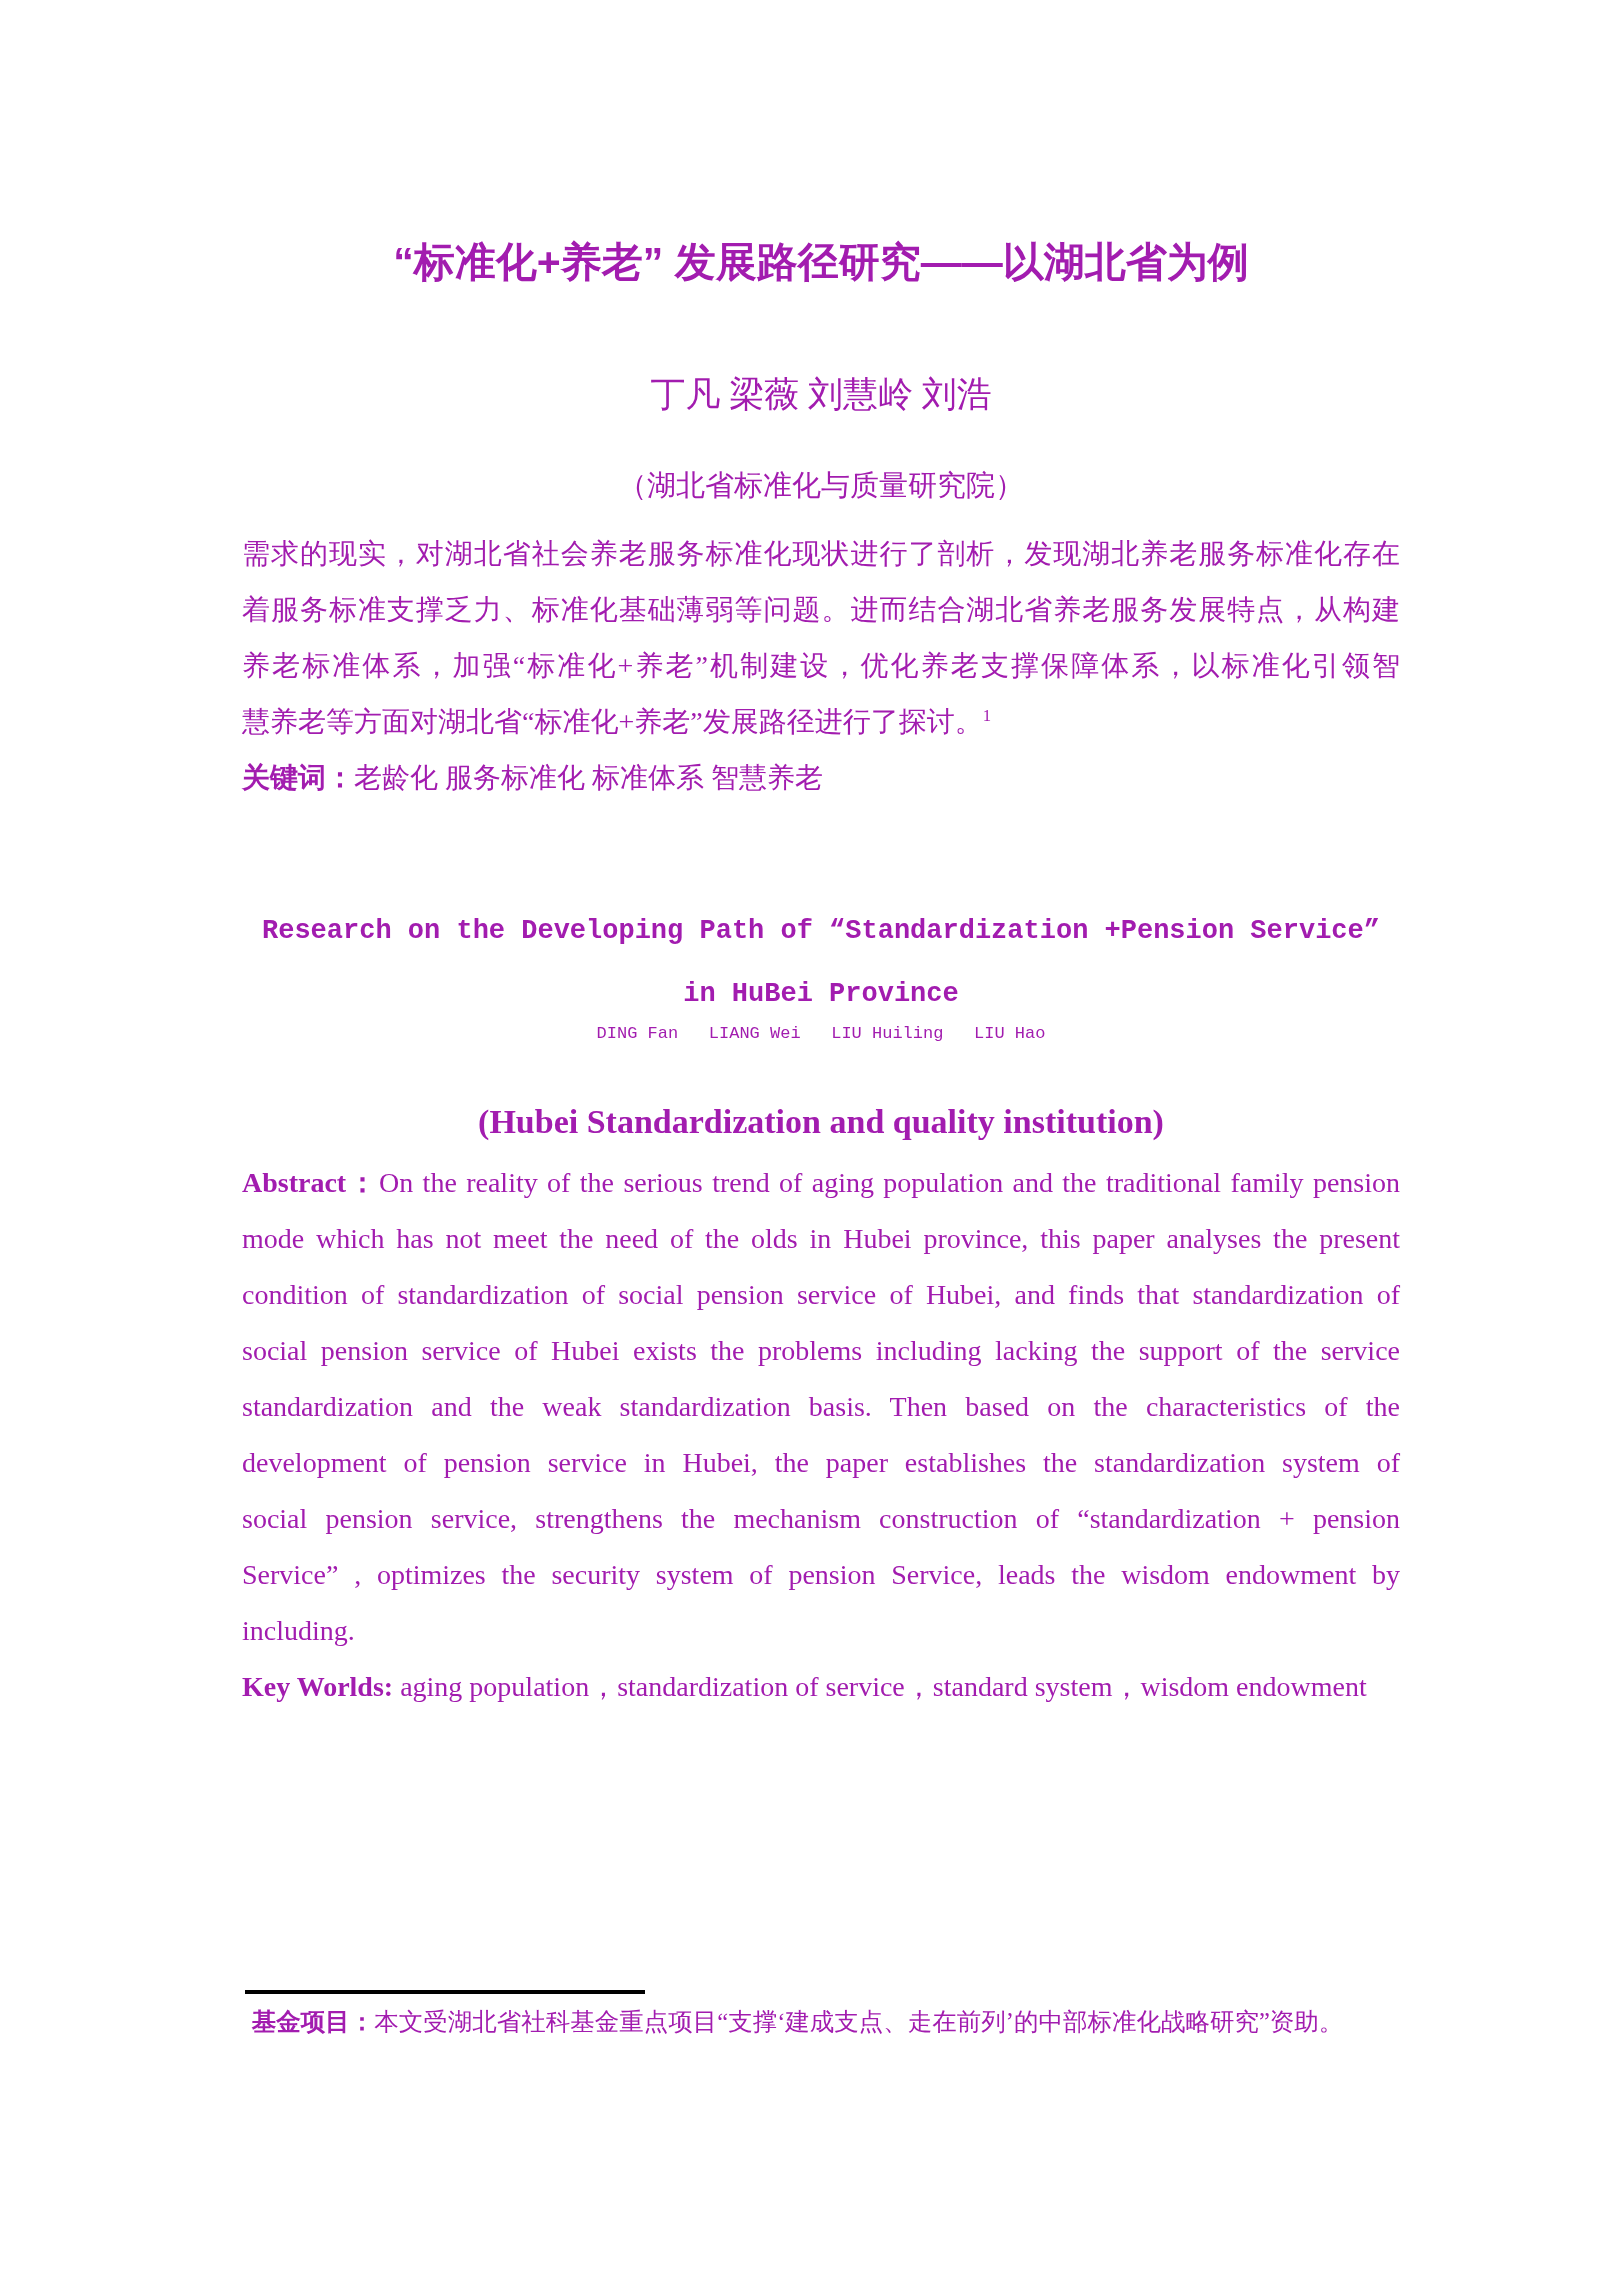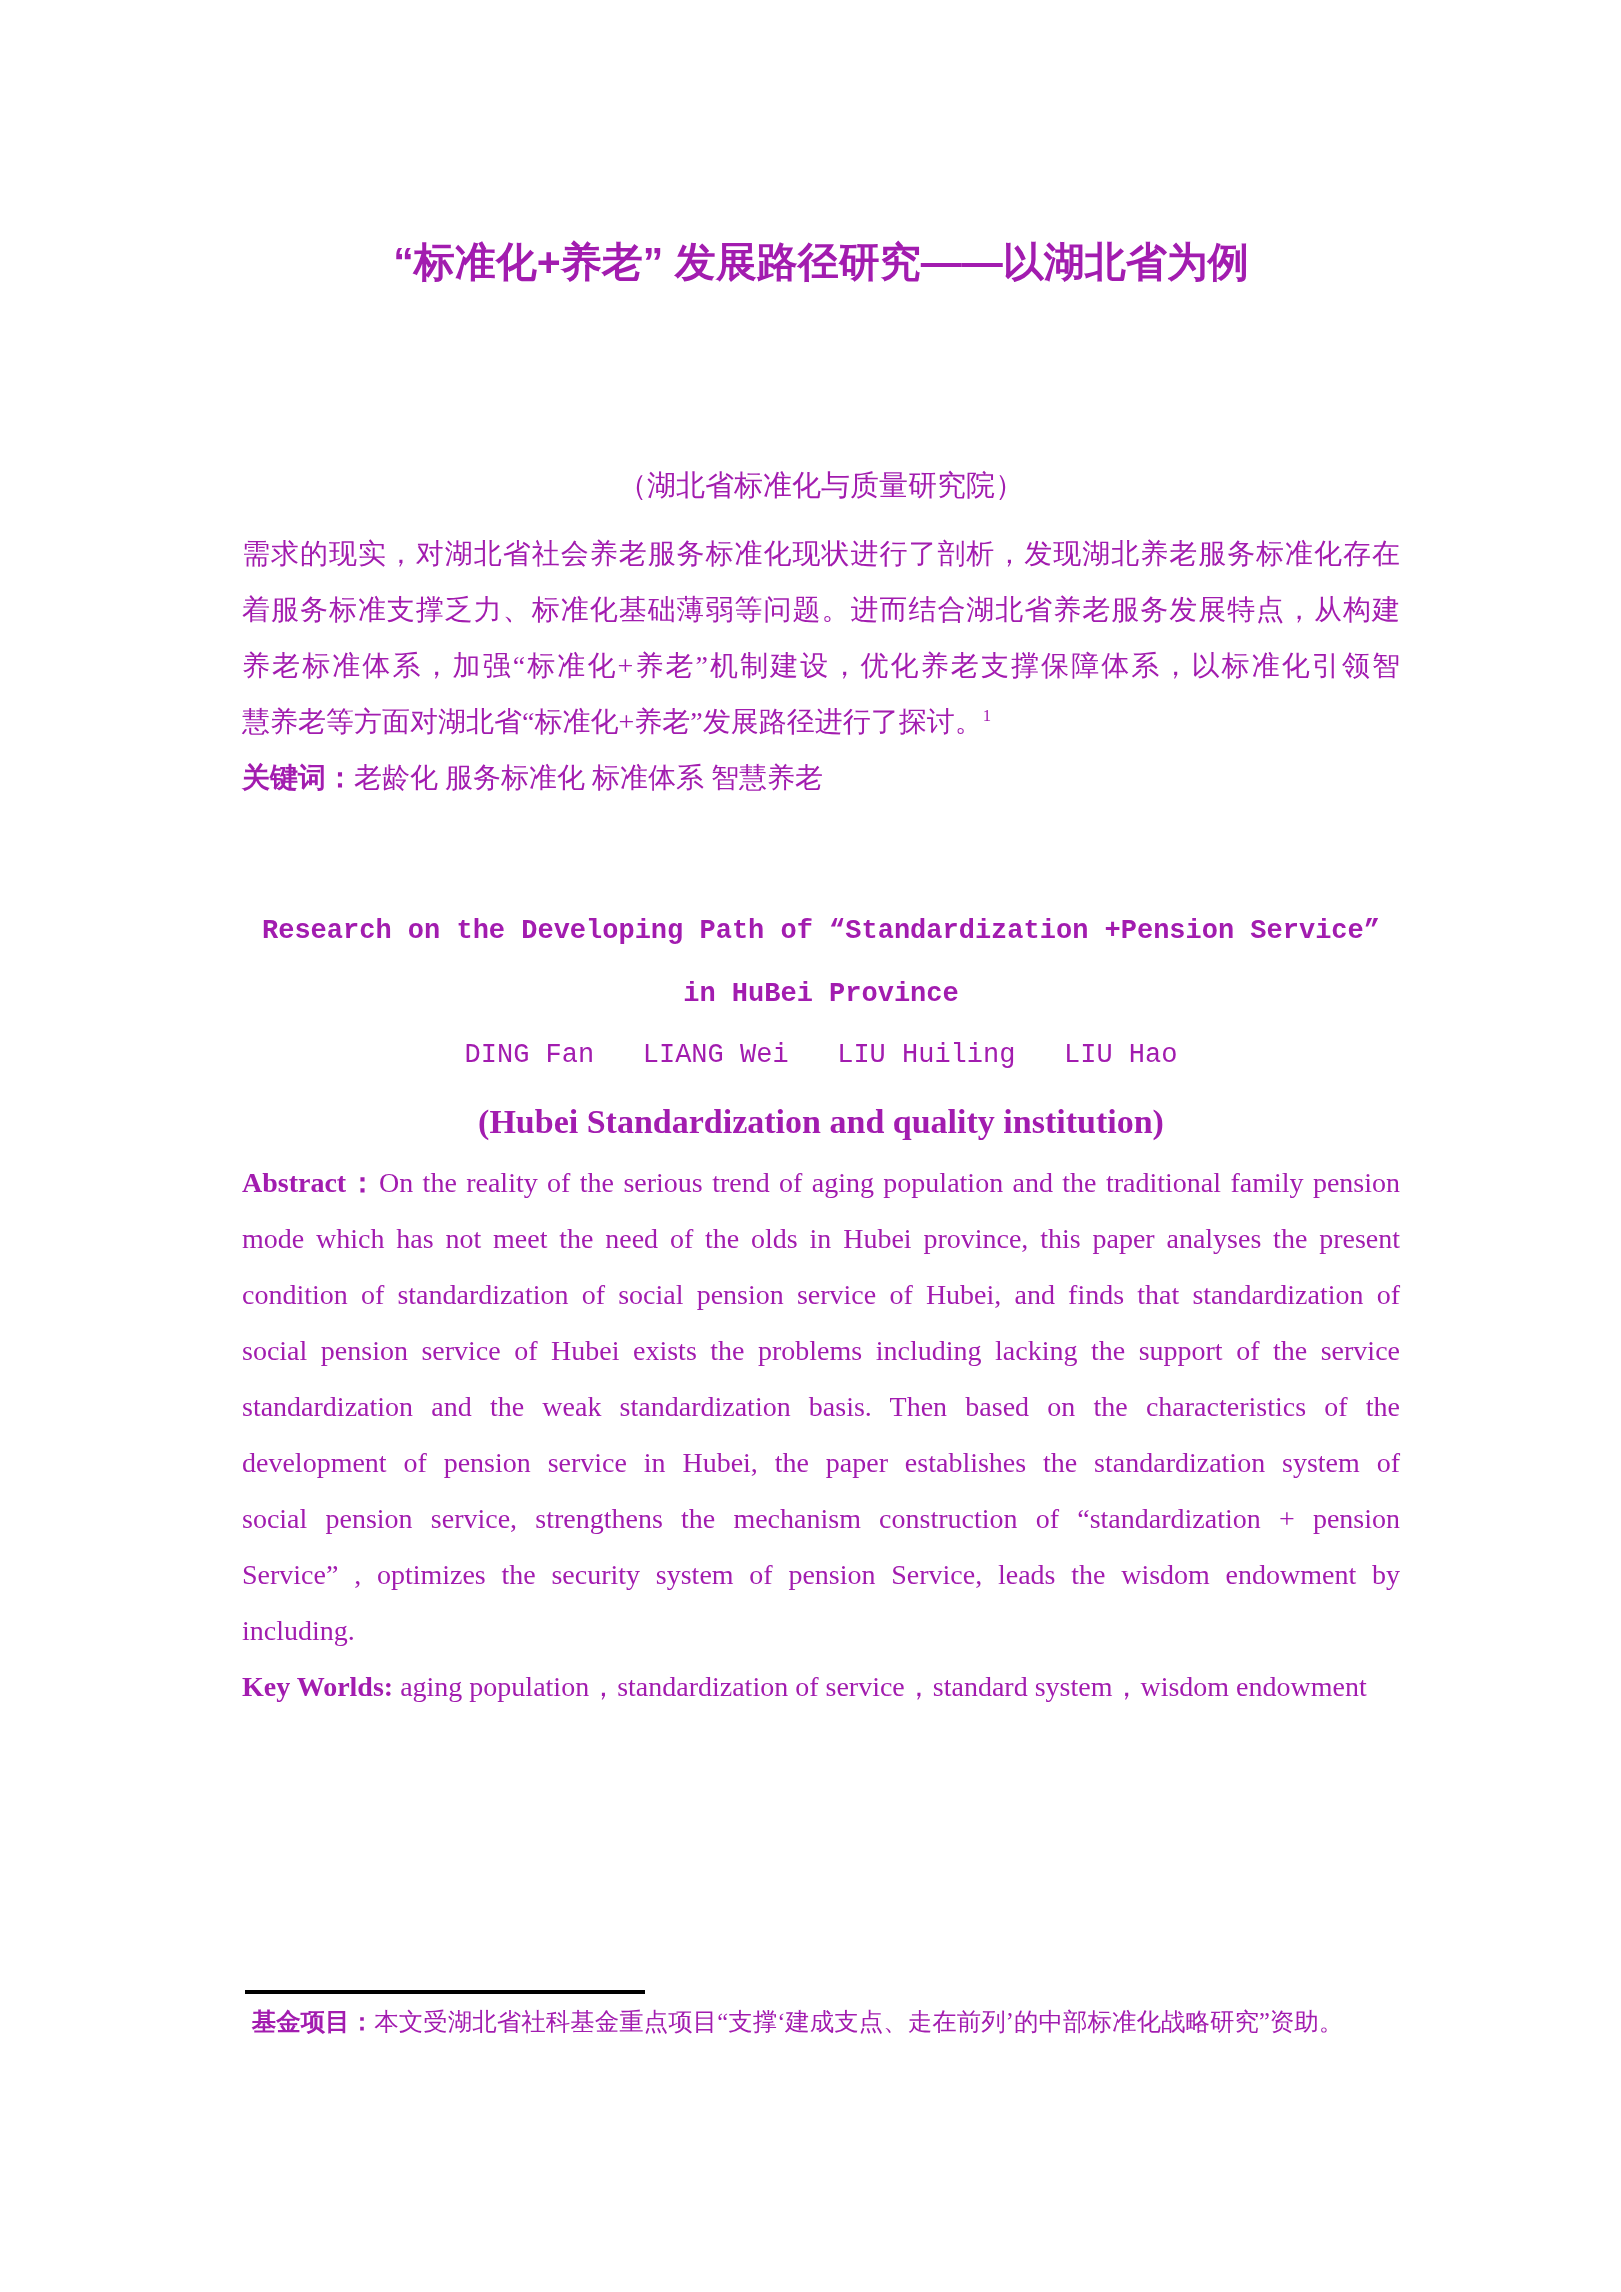--- a/index.html
+++ b/index.html
@@ -22,38 +22,39 @@
   #authors-cn { top: 370px; font-size: 35px; line-height: 49px; }
   #affil-cn   { top: 464px; font-size: 29px; line-height: 43px; }
 
   #cn-block   { top: 526px; font-size: 28px; }
   .line57 { height: 56px; line-height: 56px; white-space: nowrap; }
   .jline  { text-align: justify; text-align-last: justify; white-space: normal; }
   .b-label { font-weight: bold; font-family: "Liberation Sans", "DejaVu Sans", sans-serif; }
   sup.fnref { font-size: 16.7px; vertical-align: super; line-height: 0; }
 
   #title-en   { top: 900px; font-size: 27px; font-weight: bold; line-height: 63px; }
-  #authors-en { top: 1036px; font-size: 27px; line-height: 39px; white-space: pre; }
+  #authors-en { top: 1014px; font-size: 17px; line-height: 39px; white-space: pre; }
   #affil-en   { top: 1102px; font-size: 34px; font-weight: bold; line-height: 39px; }
 
   #en-block   { top: 1155px; font-size: 28px; }
 
   #footnote-rule { position: absolute; top: 1990px; left: 245px; width: 400px; height: 3.9px; background: #000000; }
   #footnote {
     position: absolute; top: 2003px; left: 242px; width: 1122px;
     font-size: 24.5px; line-height: 37px; text-align: justify; text-indent: 9.8px;
   }
 </style>
 </head>
 <body>
 
 <div class="page">
 
   <div id="title-cn" class="abs center hei">“标准化+养老” 发展路径研究——以湖北省为例</div>
 
+  <div id="authors-cn" class="abs center serif">丁凡 梁薇 刘慧岭 刘浩</div>
 
   <div id="affil-cn" class="abs center serif">（湖北省标准化与质量研究院）</div>
 
   <div id="cn-block" class="abs serif">
     <div class="line57 jline">需求的现实，对湖北省社会养老服务标准化现状进行了剖析，发现湖北养老服务标准化存在</div>
     <div class="line57 jline">着服务标准支撑乏力、标准化基础薄弱等问题。进而结合湖北省养老服务发展特点，从构建</div>
     <div class="line57 jline">养老标准体系，加强“标准化+养老”机制建设，优化养老支撑保障体系，以标准化引领智</div>
     <div class="line57">
       <span>慧养老等方面对湖北省“标准化+养老”发展路径进行了探讨。</span><sup class="fnref">1</sup>
     </div>

